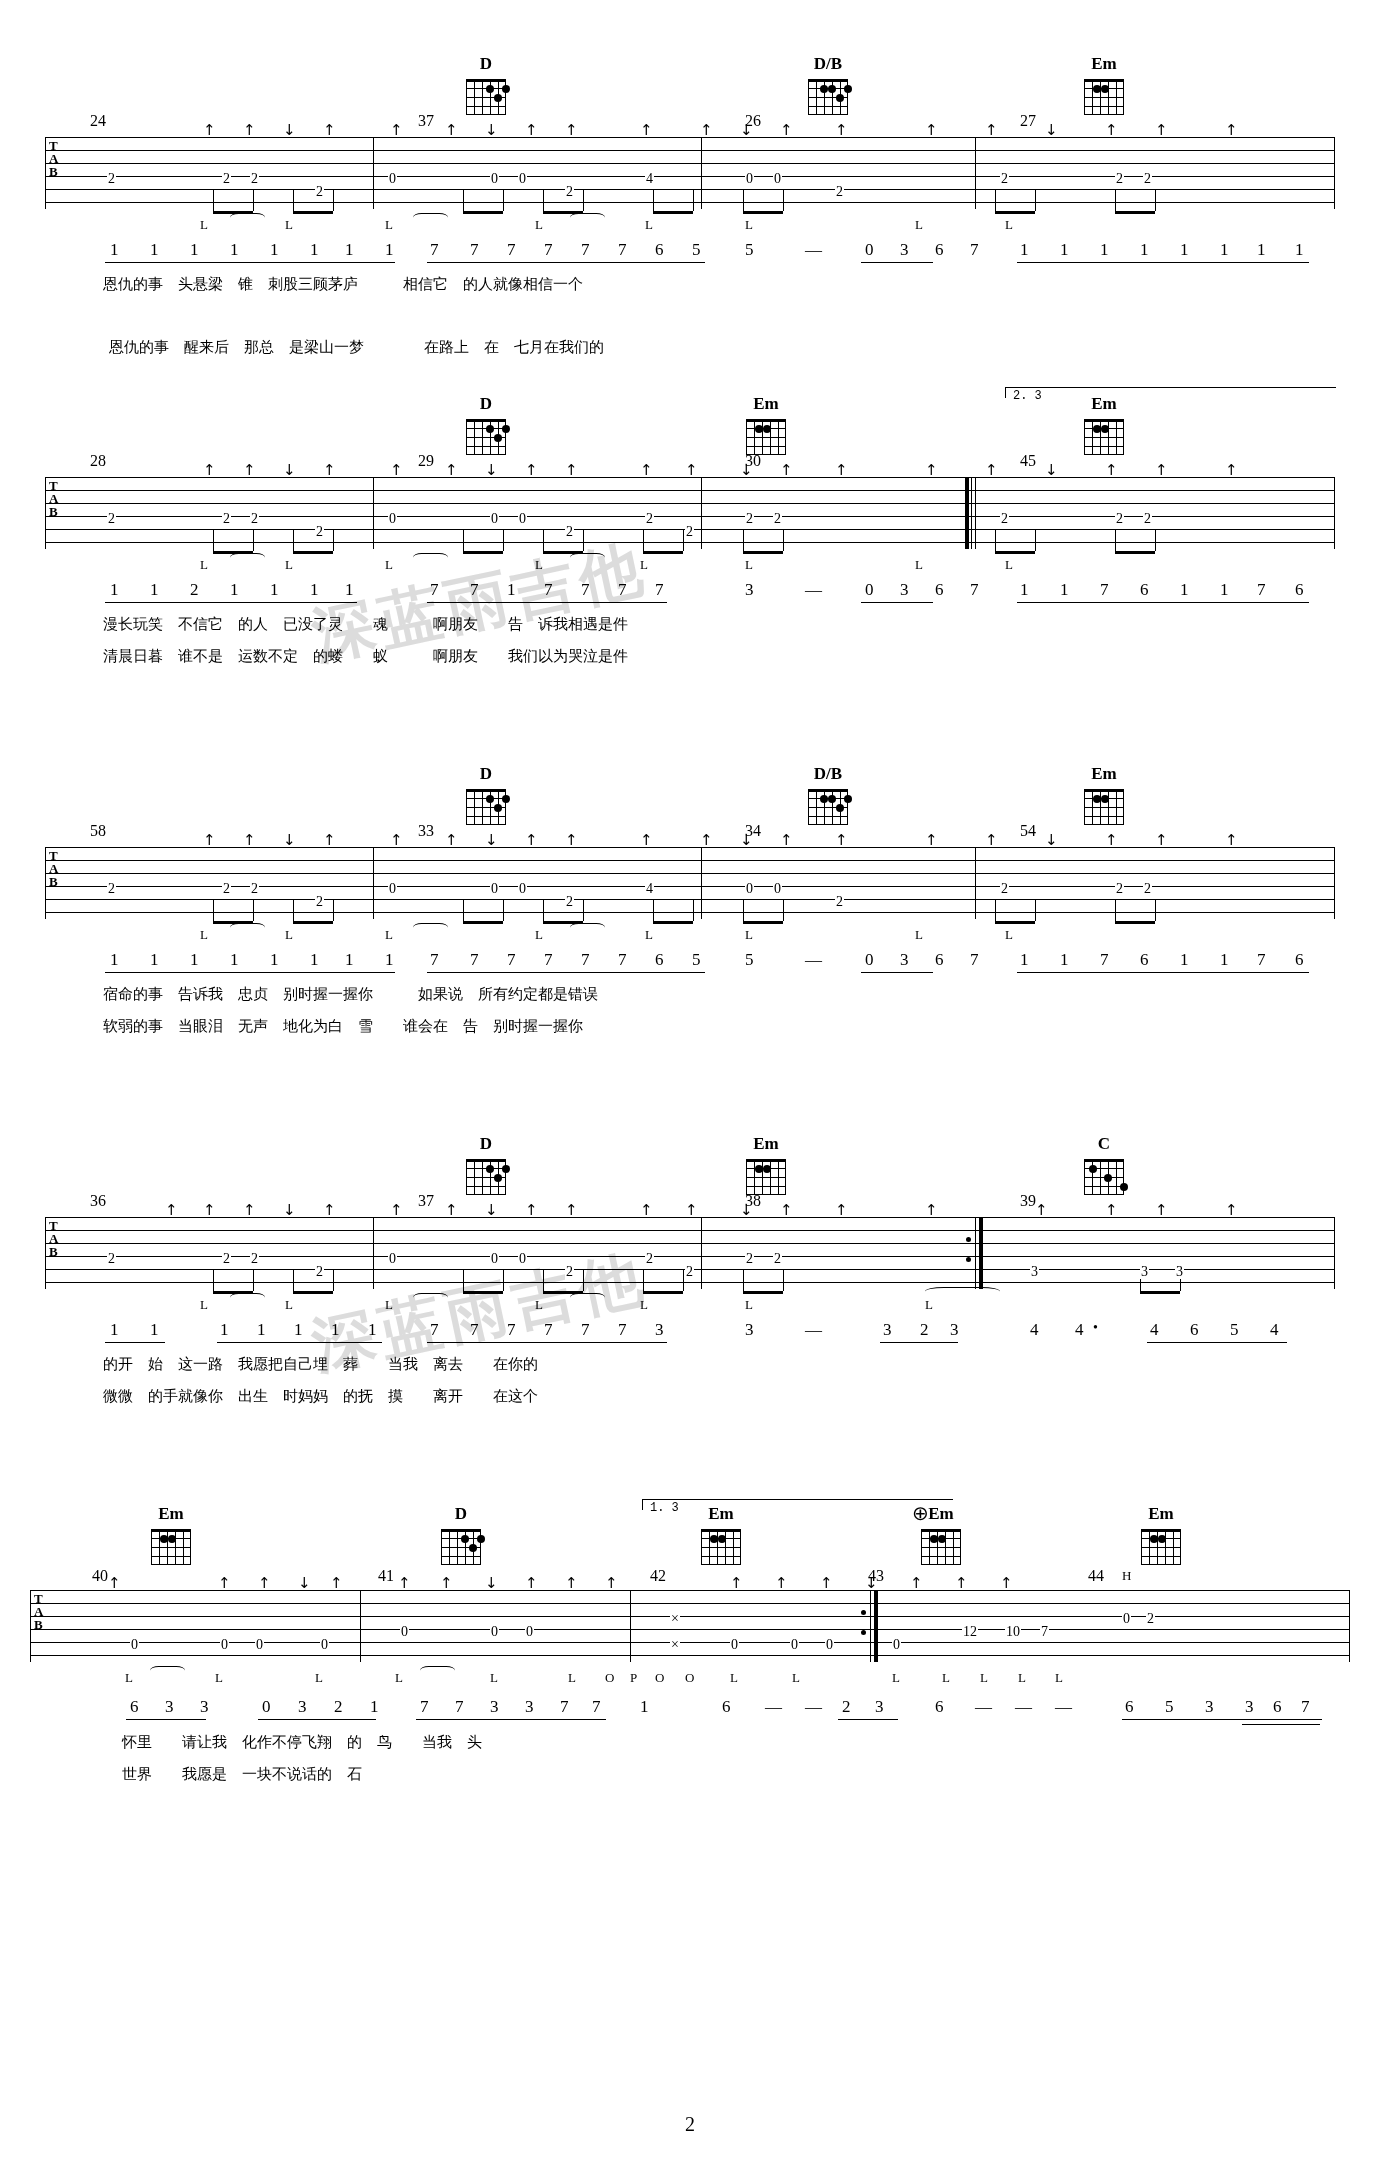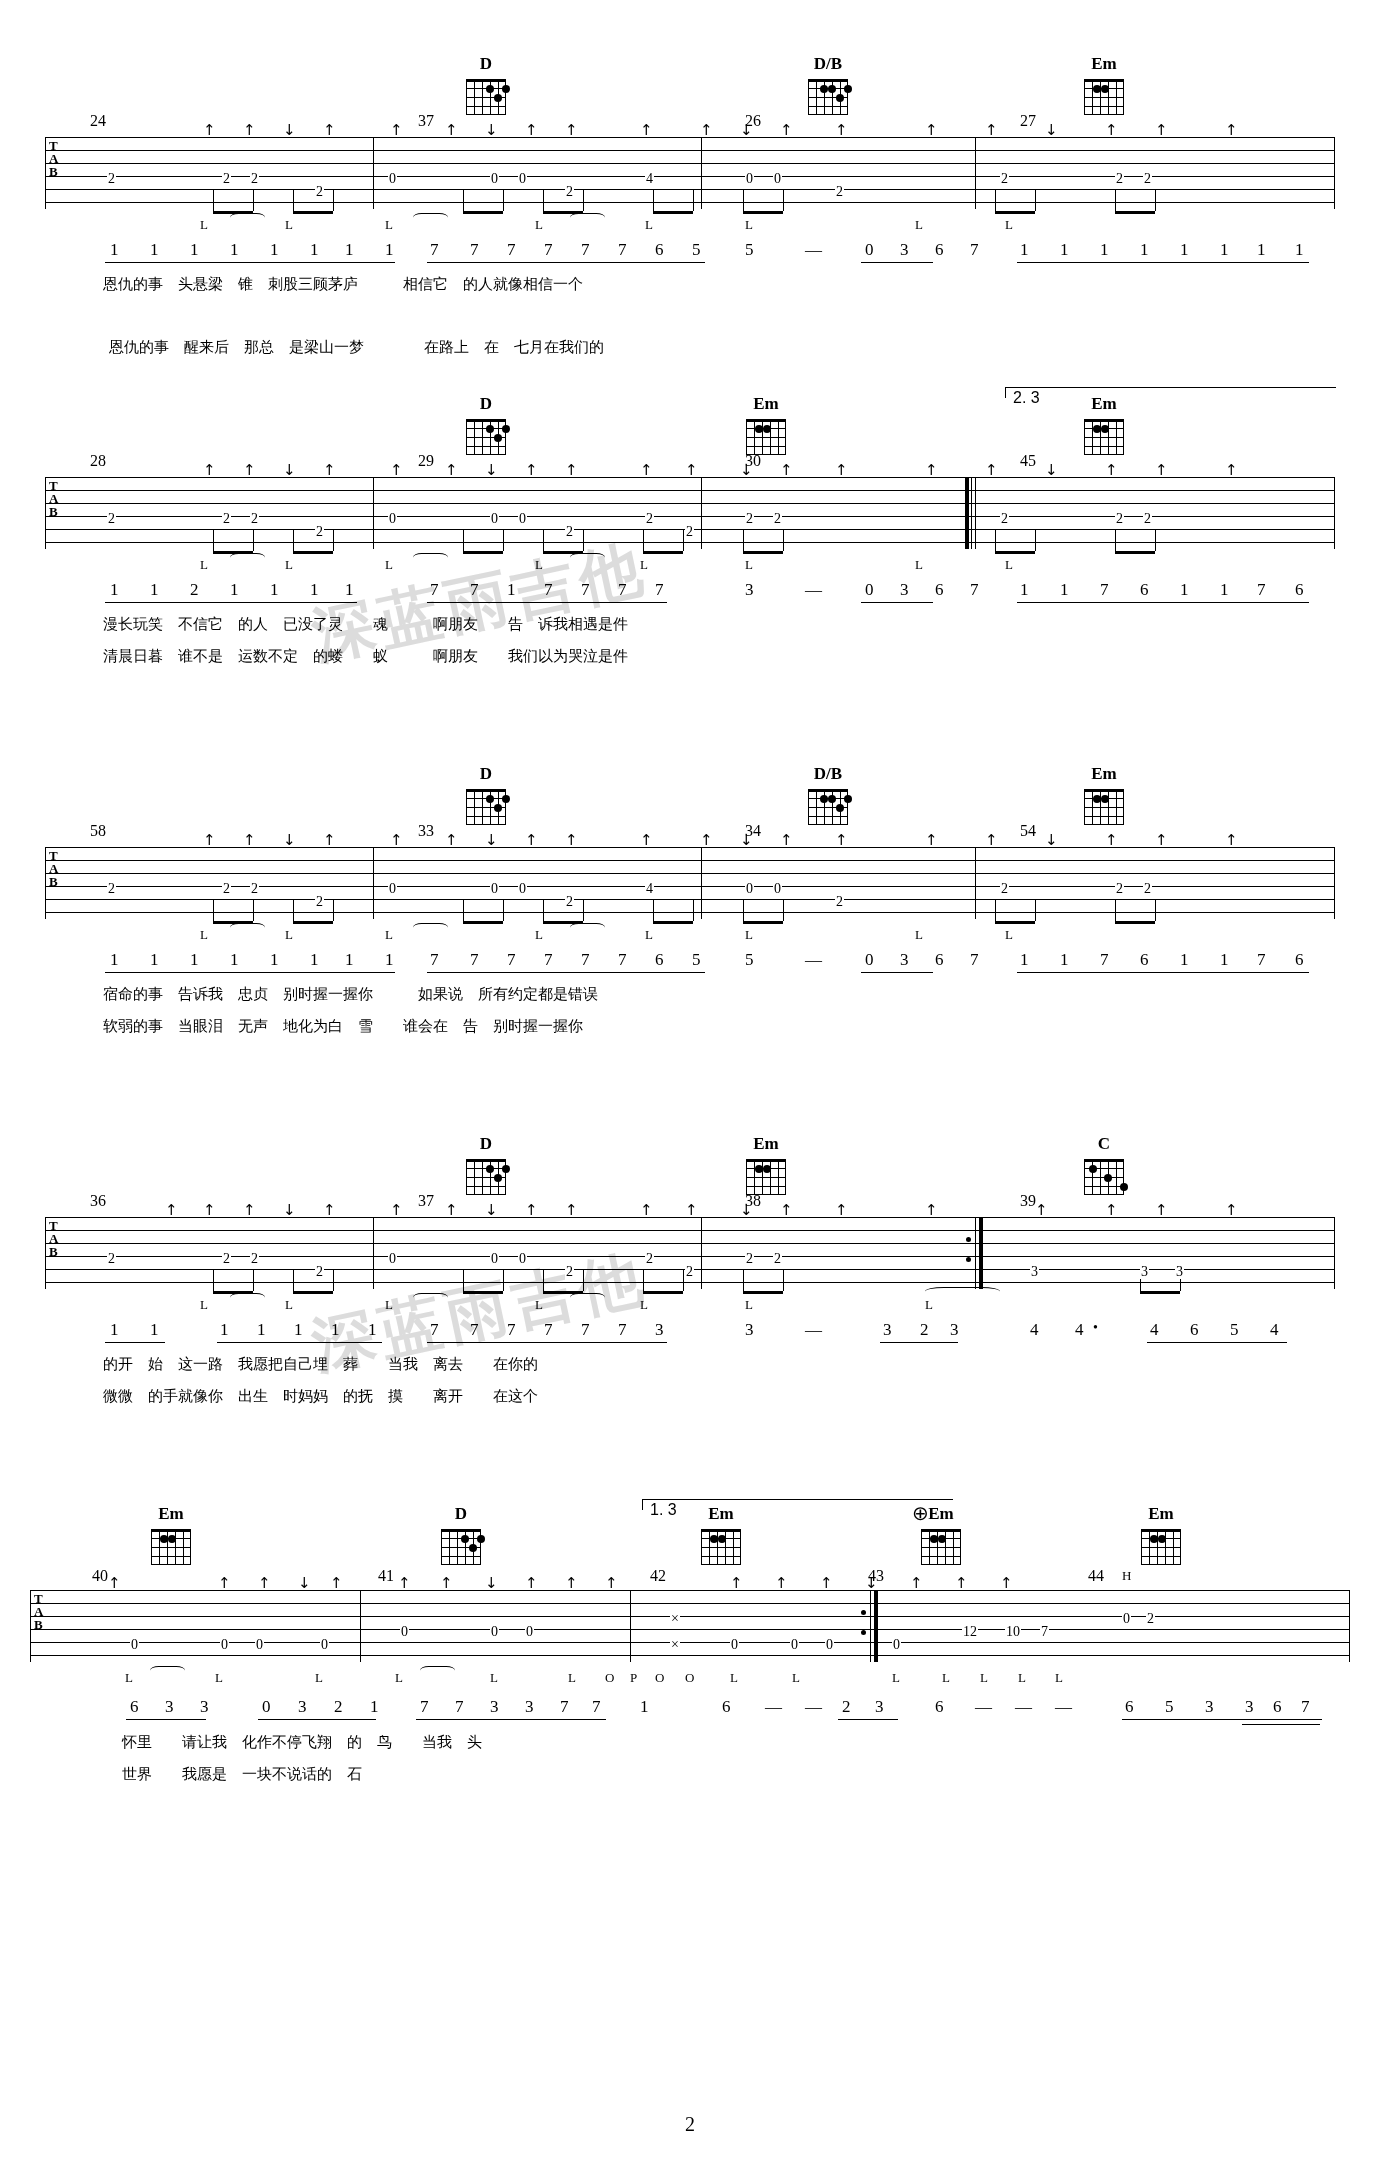--- a/index.html
+++ b/index.html
@@ -39,21 +39,21 @@
   .notes{position:absolute;left:0;width:1290px;}
   .nnum{position:absolute;font-size:17px;font-family:"Liberation Serif",serif;}
   .nund{position:absolute;height:1px;background:#000;}
   .lyric{position:absolute;font-size:15px;font-family:"DejaVu Sans",sans-serif;white-space:nowrap;}
 
   .repeat{position:absolute;width:9px;top:0;height:72px;}
   .repeat .thick{position:absolute;left:0;top:0;width:4px;height:72px;background:#000;}
   .repeat .thin{position:absolute;left:6px;top:0;width:1px;height:72px;background:#000;}
   .repeat .d1{position:absolute;width:5px;height:5px;border-radius:50%;background:#000;}
 
-  .ending{position:absolute;font-size:16px;font-family:Liberation Sans, sans-serif;}
+  .ending{position:absolute;font-size:12px;font-family:Liberation Mono, monospace;}
   .endingline{position:absolute;border-top:1px solid #000;border-left:1px solid #000;height:10px;}
 
   .watermark{position:absolute;font-size:62px;color:rgba(140,140,140,.30);font-family:"DejaVu Sans",sans-serif;font-weight:bold;transform:rotate(-12deg);pointer-events:none;letter-spacing:6px;}
 
   .pagenum{position:absolute;left:0;width:1380px;text-align:center;bottom:40px;font-size:20px;font-family:"Liberation Serif",serif;}
   .coda{position:absolute;font-size:20px;}
 </style>
 </head>
 <body>
 

